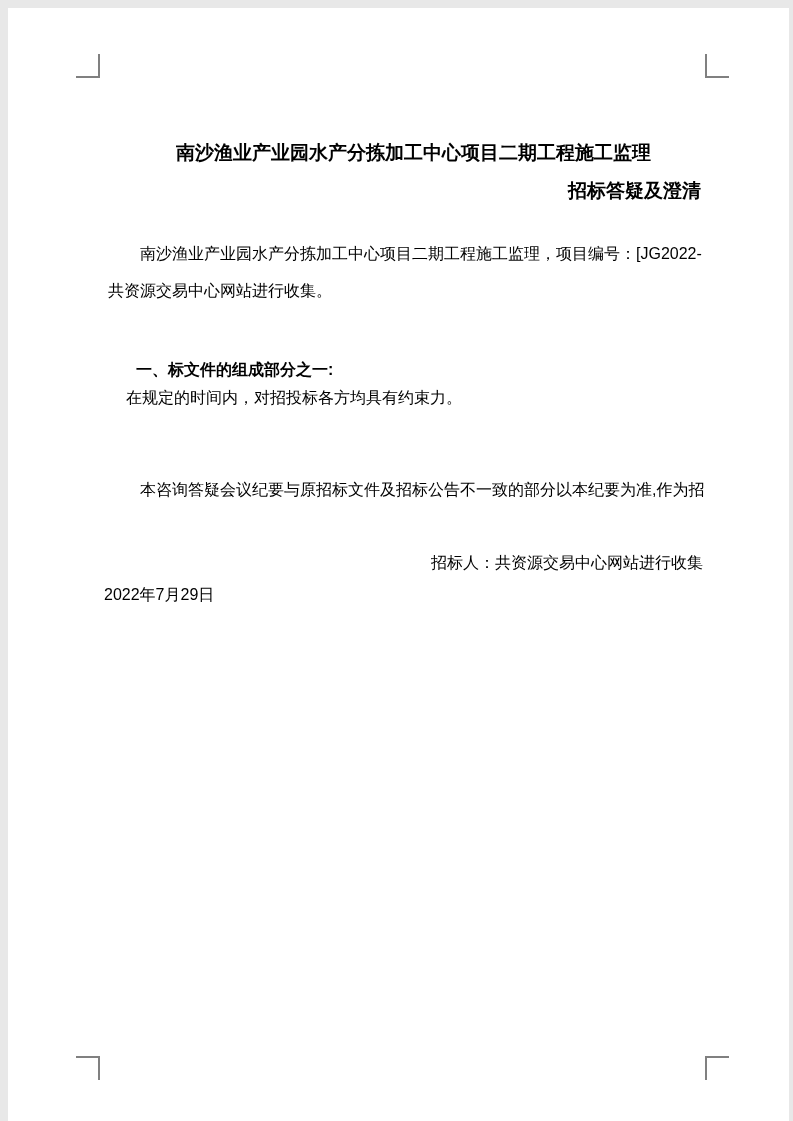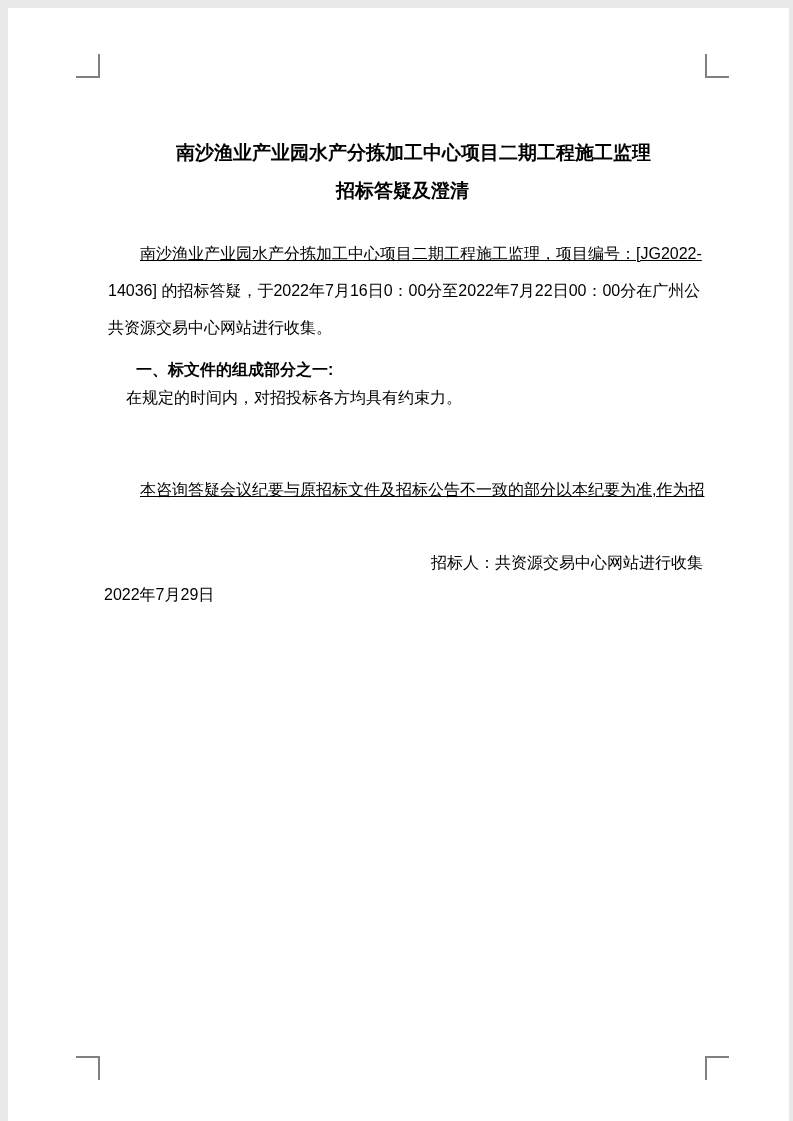--- a/index.html
+++ b/index.html
@@ -32,25 +32,25 @@
     position:absolute;left:0;width:605px;
     font-size:16px;line-height:29px;
     white-space:nowrap;
   }
   .doc-title{
     top:122px;font-size:19px;line-height:38px;font-weight:bold;
     text-align:center;text-indent:22px;white-space:nowrap;
   }
   .doc-subtitle{
     top:160px;font-size:19px;line-height:38px;font-weight:bold;
-    text-align:center;white-space:nowrap;
+    text-align:right;white-space:nowrap;
   }
   .para-intro{top:223px;}
   .line{line-height:29px;white-space:nowrap;}
-  .first-indent{text-indent:32px;text-decoration:underline;}
+  .first-indent{text-indent:32px;}
   .sec-heading{top:343px;font-weight:bold;text-indent:32px;}
   .sec-text{top:371px;text-indent:22px;}
   .para-closing{top:459px;}
   .sig-bidder{top:536px;text-align:right;padding-right:2px;}
   .sig-date{top:568px;text-align:left;padding-right:2px;}
 </style>
 </head>
 <body>
 
 <div class="page">
@@ -60,21 +60,20 @@
   <div class="mark mark-bl"></div>
   <div class="mark mark-br"></div>
 
   <div class="content">
 
     <div class="block doc-title">南沙渔业产业园水产分拣加工中心项目二期工程施工监理</div>
     <div class="block doc-subtitle">招标答疑及澄清</div>
 
     <div class="block para-intro">
       <div class="line first-indent">南沙渔业产业园水产分拣加工中心项目二期工程施工监理，项目编号：[JG2022-</div>
-      <div class="line">14036] 的招标答疑，于2022年7月16日0：00分至2022年7月22日00：00分在广州公</div>
       <div class="line">共资源交易中心网站进行收集。</div>
     </div>
 
     <div class="block sec-heading">一、标文件的组成部分之一:</div>
     <div class="block sec-text">在规定的时间内，对招投标各方均具有约束力。</div>
 
     <div class="block para-closing">
       <div class="line first-indent">本咨询答疑会议纪要与原招标文件及招标公告不一致的部分以本纪要为准,作为招</div>
     </div>
 

